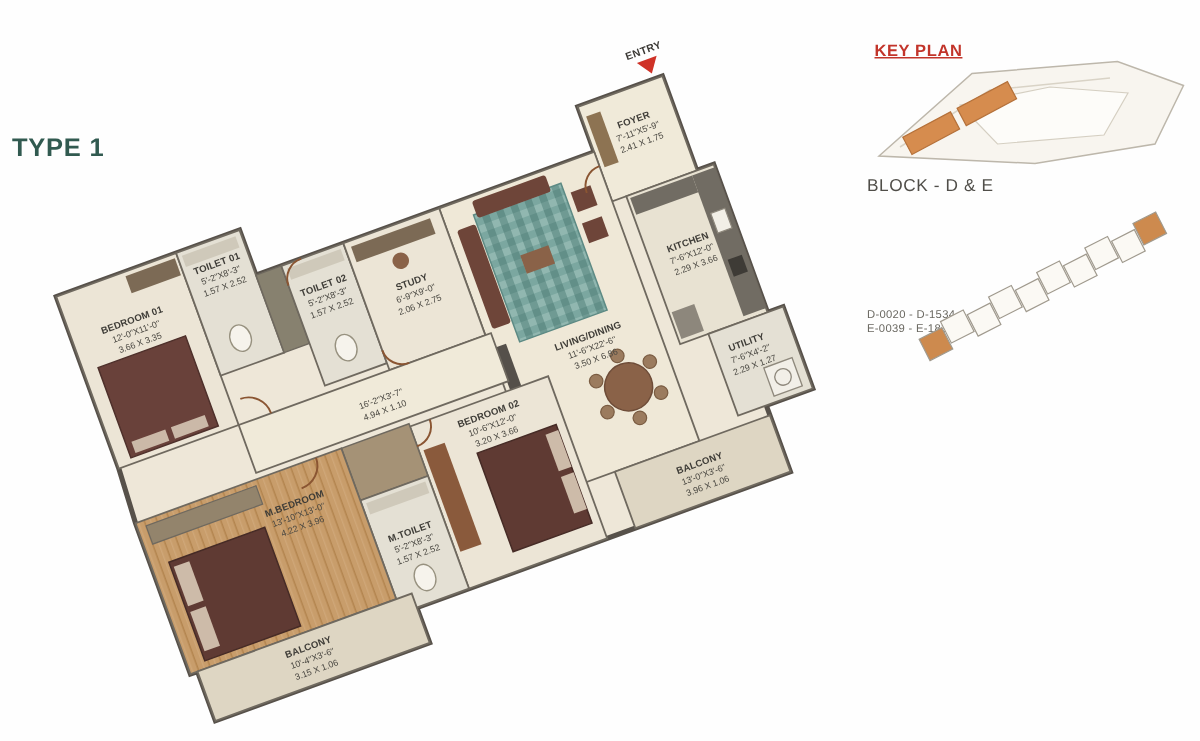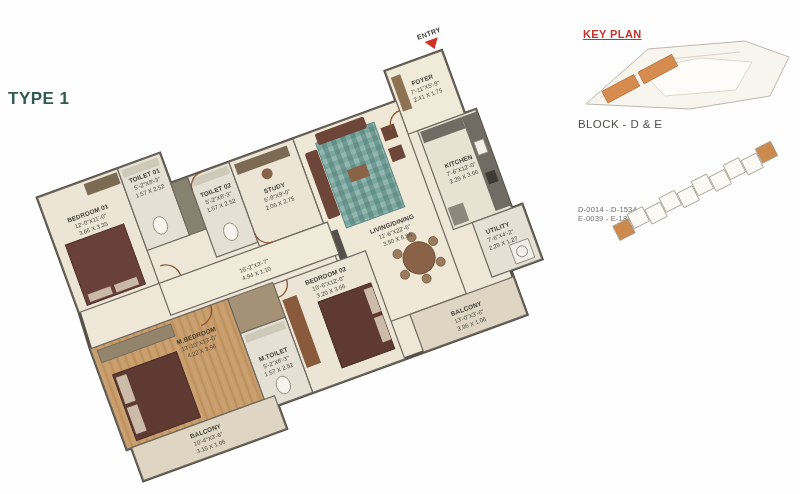--- a/index.html
+++ b/index.html
@@ -31,21 +31,21 @@
 </style>
 </head>
 <body>
 
 <div class="page">
 
   <div class="type-title">TYPE 1</div>
   <div class="key-title">KEY PLAN</div>
   <div class="block-label">BLOCK - D &amp; E</div>
   <div class="unit-ranges">
-    <div>D-0014 - D-1534</div>
+    <div>D-0020 - D-1534</div>
     <div>E-0039 - E-1839</div>
   </div>
 
   <svg width="800" height="494" viewBox="0 0 800 494">
     <defs>
       <pattern id="wood" patternUnits="userSpaceOnUse" width="8" height="8">
         <rect width="8" height="8" fill="#c89d6b"></rect>
         <line x1="2" y1="0" x2="2" y2="8" stroke="#b3854f" stroke-width="1"></line>
         <line x1="6" y1="0" x2="6" y2="8" stroke="#d3ac7d" stroke-width="0.6"></line>
       </pattern>

